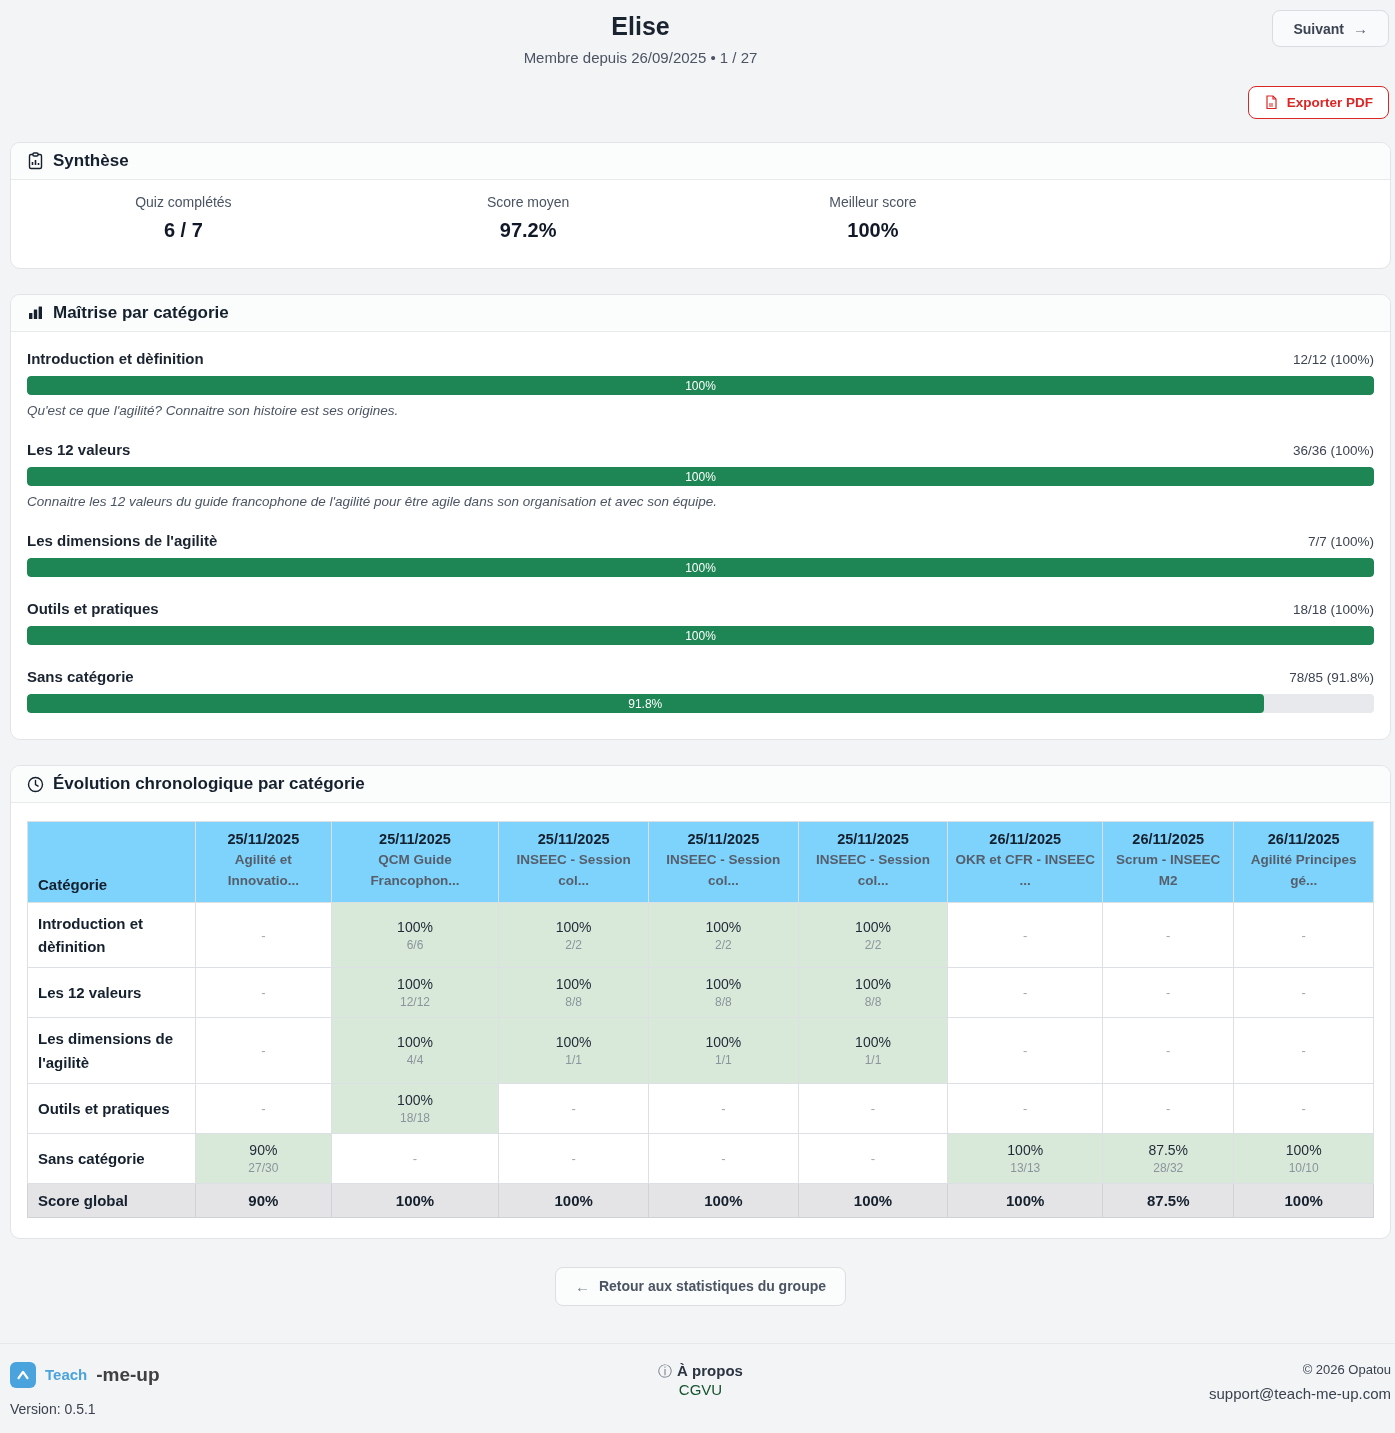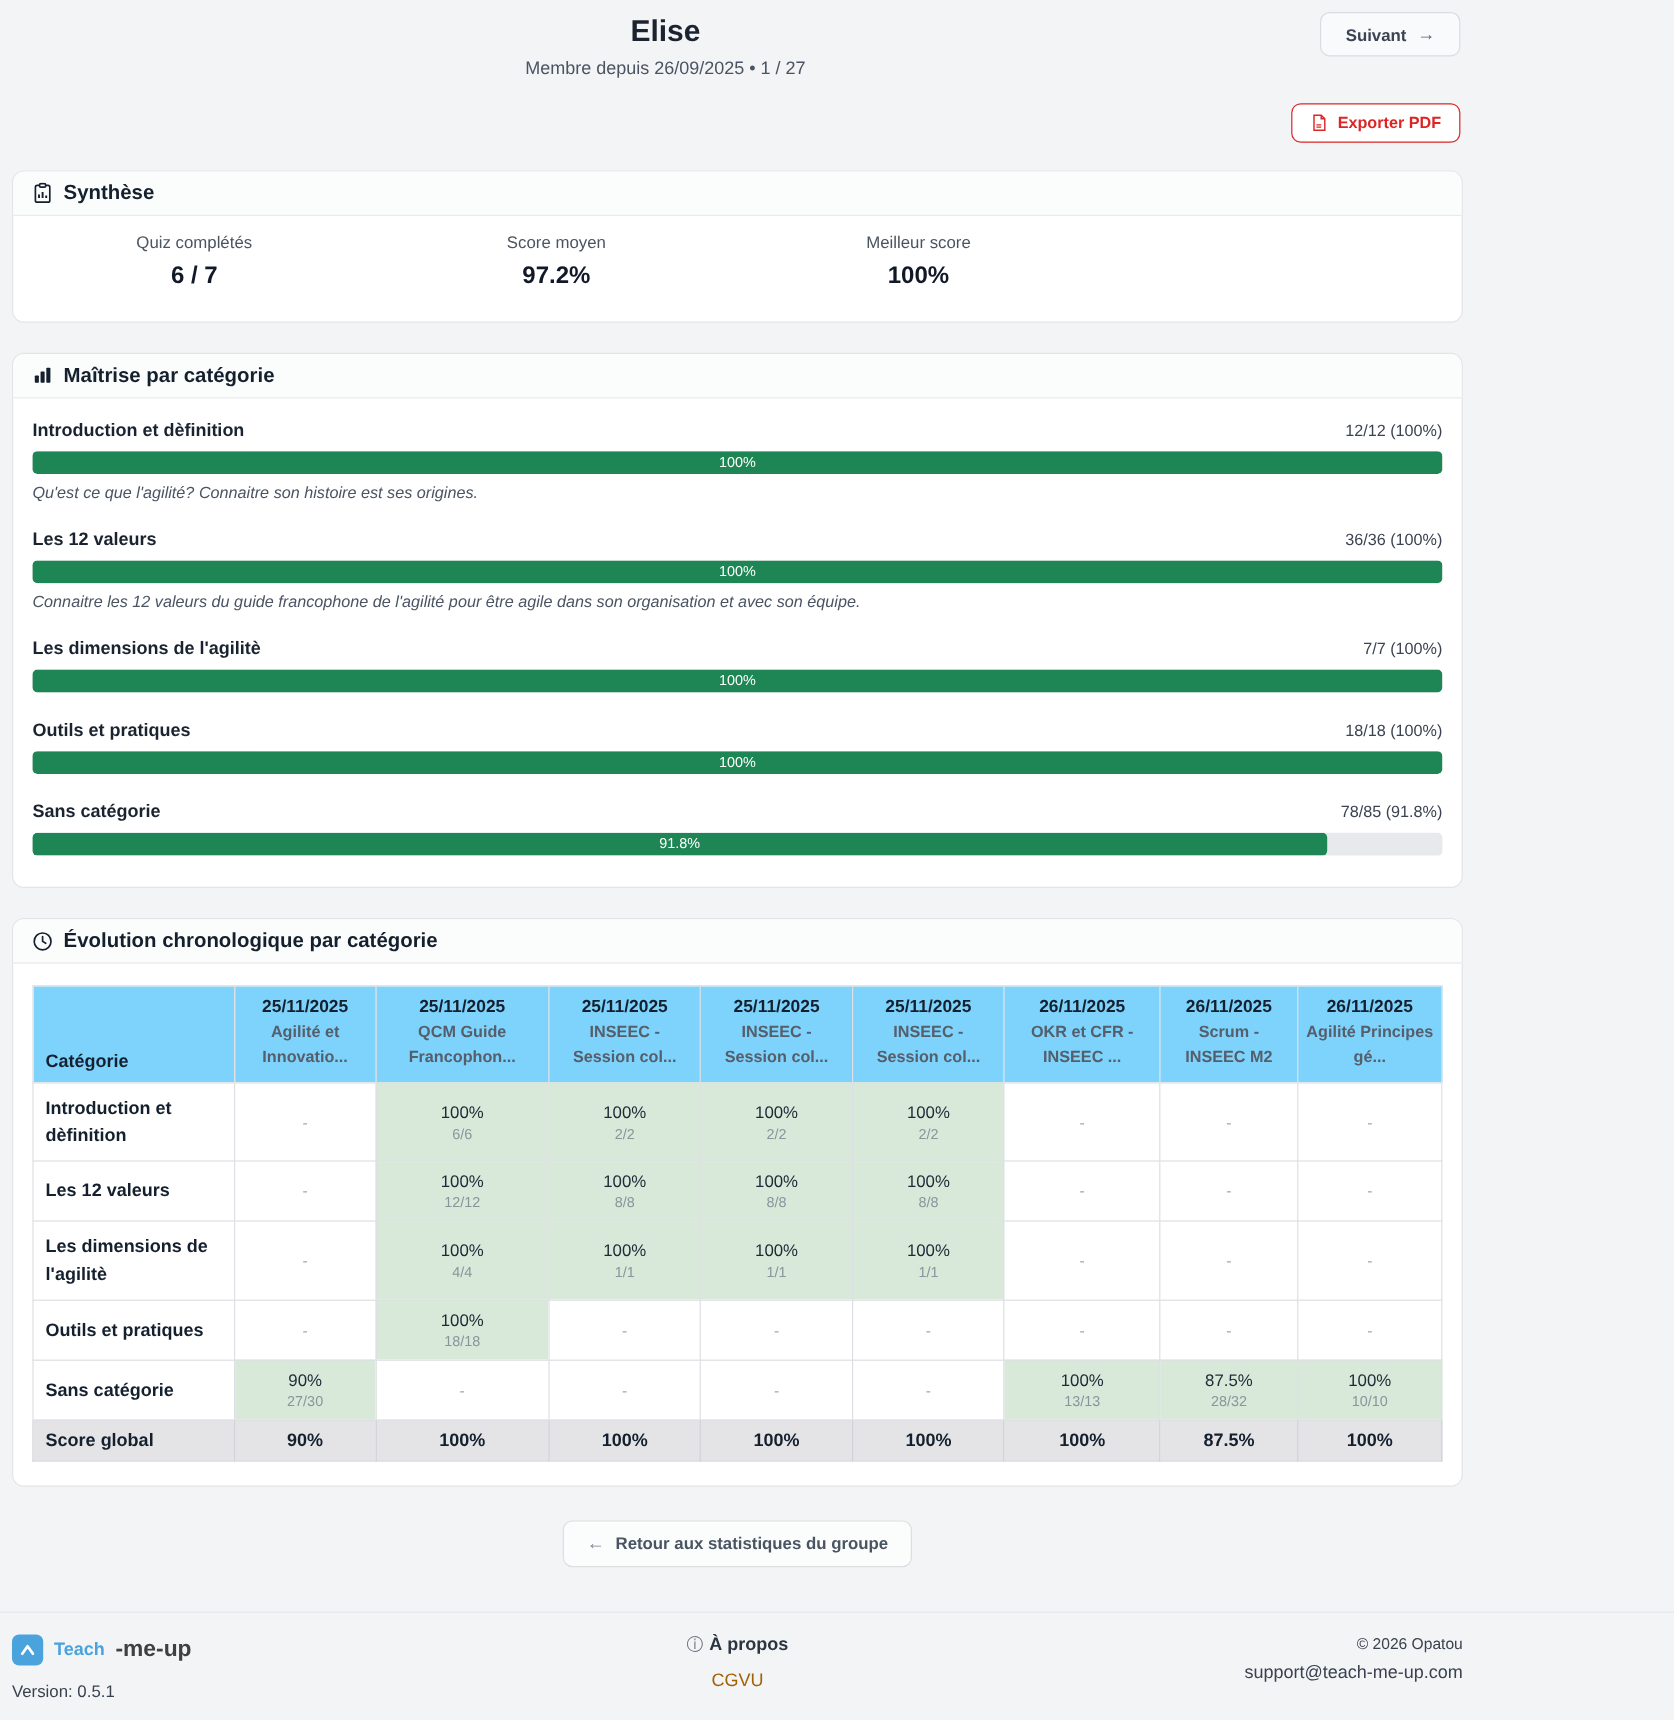--- a/index.html
+++ b/index.html
@@ -3,21 +3,21 @@
 <meta charset="utf-8">
 <style>
   * { box-sizing: border-box; }
   body {
     margin: 0;
     background: #f3f4f6;
     font-family: "Liberation Sans", sans-serif;
     color: #1f2430;
     width: 1395px;
   }
-  .page { width: 1209px; margin: 0 0 0 10px; }
+  .page { width: 1381px; margin: 0 0 0 10px; }
 
   
   .top { position: relative; height: 142px; }
   .title-wrap { position: absolute; left: 0; right: 120px; top: 12px; text-align: center; }
   .page-title { font-size: 25px; font-weight: 700; color: #1a2330; margin: 0; }
   .page-subtitle { font-size: 15px; color: #4a5462; margin-top: 8px; }
   .btn { cursor: pointer; border-radius: 8px; font-family: inherit; display: inline-flex; align-items: center; gap: 9px; }
   .btn-suivant {
     position: absolute; right: 2px; top: 10px;
     background: #f9fafb; border: 1px solid #d9dce1; color: #3c4453;
@@ -95,21 +95,21 @@
   .footer-grid { display: grid; grid-template-columns: 1fr 1fr 1fr; align-items: start; }
   .brand-line { display: flex; align-items: center; gap: 9px; }
   .logo-sq { width: 26px; height: 26px; border-radius: 6px; background: #4aa3dc;
     display: inline-flex; align-items: center; justify-content: center; }
   .brand-first { color: #4aa3dc; font-weight: 600; font-size: 15px; cursor: pointer; }
   .brand-rest { color: #404040; font-weight: 700; font-size: 19px; }
   .version { margin-top: 13px; font-size: 14px; color: #39424e; }
   .foot-center { text-align: center; }
   .about-line { font-size: 15px; font-weight: 700; color: #2b3441; cursor: pointer; }
   .info-glyph { color: #6b7380; font-weight: 400; margin-right: 5px; font-size: 14px; }
-  .cgvu { margin-top: 12px; font-size: 15px; color: #a16207; cursor: pointer; }
+  .cgvu { margin-top: 0; font-size: 15px; color: #14532d; cursor: pointer; }
   .foot-right { text-align: right; }
   .copyright { font-size: 13px; color: #39424e; }
   .support { margin-top: 8px; font-size: 15px; color: #39424e; cursor: pointer; }
 </style>
 </head>
 <body>
 
 <div class="page">
 
   <div class="top">

